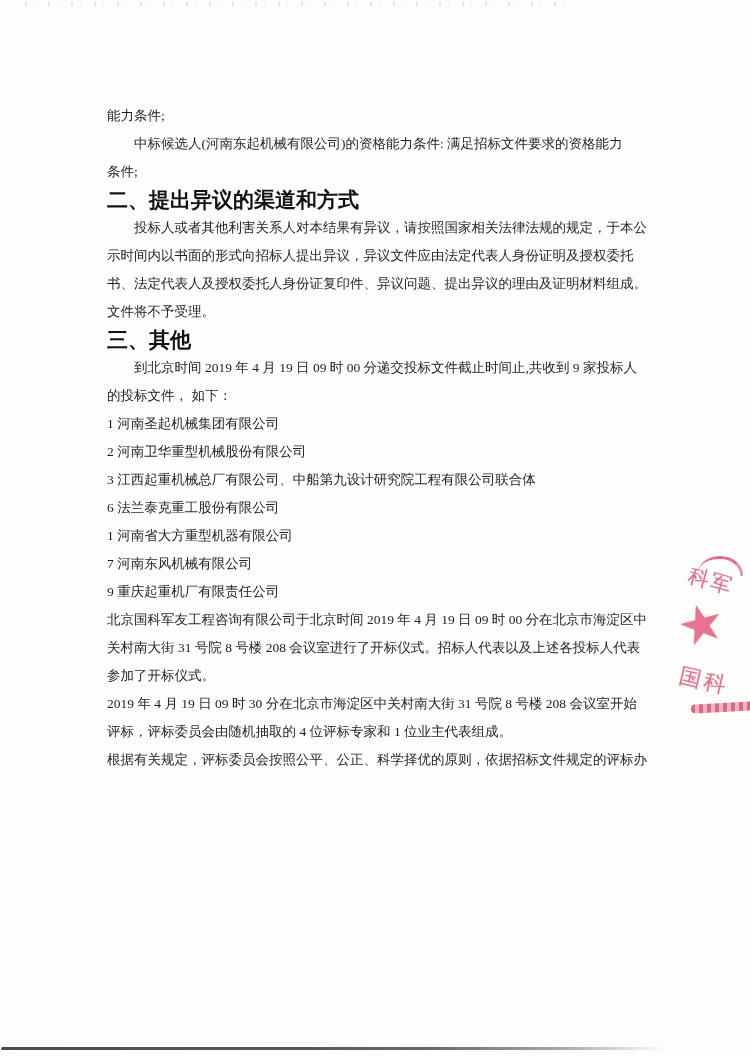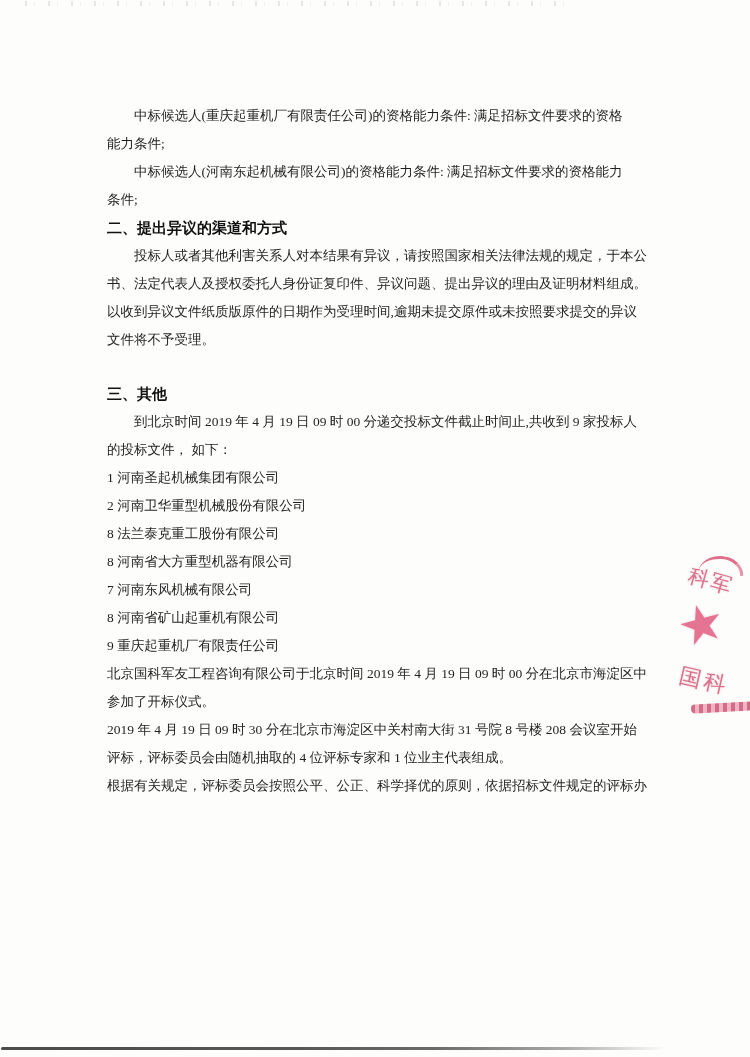--- a/index.html
+++ b/index.html
@@ -26,22 +26,22 @@
     background:linear-gradient(to right,#4c4c4c 0%,#585858 45%,#6a6a6a 65%,#aaa 85%,rgba(200,200,200,0) 100%);
     border-radius:2px;
   }
   
   .doc{
     position:absolute;left:107px;top:102px;width:566px;
     font-size:13.5px;line-height:28px;letter-spacing:0;
   }
   .ln{height:28px;white-space:pre;overflow:visible;}
   .ind{padding-left:27px;}
-  .hd{font-weight:bold;font-size:15px;color:#111;}
-  .gap{margin-top:26px;}
+  .hd{font-weight:bold;font-size:21px;color:#111;}
+  .gap{}
   
   .stamp{
     position:absolute;left:675px;top:545px;width:75px;height:175px;
     overflow:hidden;opacity:.88;pointer-events:none;
   }
   .seal-arc{
     position:absolute;left:24px;top:11px;width:42px;height:16px;
     border-top:3px solid #dc5c7c;border-right:3px solid #e387a0;
     border-radius:50% 50% 0 0 / 90% 100% 0 0;
     transform:rotate(4deg);
@@ -73,44 +73,44 @@
   }
 </style>
 </head>
 <body>
 
 <div class="page">
 
   <div class="top-noise"></div>
 
   <div class="doc">
-    <div class="ln ind">中标候选人(重庆起重机厂有限责任公司)的资格能力条件: 满足招标文件要求的资格</div>
     <div class="ln">能力条件;</div>
     <div class="ln ind">中标候选人(河南东起机械有限公司)的资格能力条件: 满足招标文件要求的资格能力</div>
     <div class="ln">条件;</div>
 
     <div class="ln hd">二、提出异议的渠道和方式</div>
     <div class="ln ind">投标人或者其他利害关系人对本结果有异议，请按照国家相关法律法规的规定，于本公</div>
+    <div class="ln">示时间内以书面的形式向招标人提出异议，异议文件应由法定代表人身份证明及授权委托</div>
     <div class="ln">书、法定代表人及授权委托人身份证复印件、异议问题、提出异议的理由及证明材料组成。</div>
-    <div class="ln">以收到异议文件纸质版原件的日期作为受理时间,逾期未提交原件或未按照要求提交的异议</div>
     <div class="ln">文件将不予受理。</div>
 
     <div class="ln hd gap">三、其他</div>
     <div class="ln ind">到北京时间 2019 年 4 月 19 日 09 时 00 分递交投标文件截止时间止,共收到 9 家投标人</div>
     <div class="ln">的投标文件， 如下：</div>
 
     <div class="ln">1 河南圣起机械集团有限公司</div>
     <div class="ln">2 河南卫华重型机械股份有限公司</div>
-    <div class="ln">8 法兰泰克重工股份有限公司</div>
-    <div class="ln">8 河南省大方重型机器有限公司</div>
+    <div class="ln">3 江西起重机械总厂有限公司、中船第九设计研究院工程有限公司联合体</div>
+    <div class="ln">6 法兰泰克重工股份有限公司</div>
+    <div class="ln">1 河南省大方重型机器有限公司</div>
     <div class="ln">7 河南东风机械有限公司</div>
-    <div class="ln">8 河南省矿山起重机有限公司</div>
     <div class="ln">9 重庆起重机厂有限责任公司</div>
 
     <div class="ln">北京国科军友工程咨询有限公司于北京时间 2019 年 4 月 19 日 09 时 00 分在北京市海淀区中</div>
+    <div class="ln">关村南大街 31 号院 8 号楼 208 会议室进行了开标仪式。招标人代表以及上述各投标人代表</div>
     <div class="ln">参加了开标仪式。</div>
     <div class="ln">2019 年 4 月 19 日 09 时 30 分在北京市海淀区中关村南大街 31 号院 8 号楼 208 会议室开始</div>
     <div class="ln">评标，评标委员会由随机抽取的 4 位评标专家和 1 位业主代表组成。</div>
     <div class="ln">根据有关规定，评标委员会按照公平、公正、科学择优的原则，依据招标文件规定的评标办</div>
   </div>
 
   <div class="stamp">
     <div class="seal-arc"></div>
     <div class="seal-text-top">科军</div>
     <div class="seal-star">★</div>

